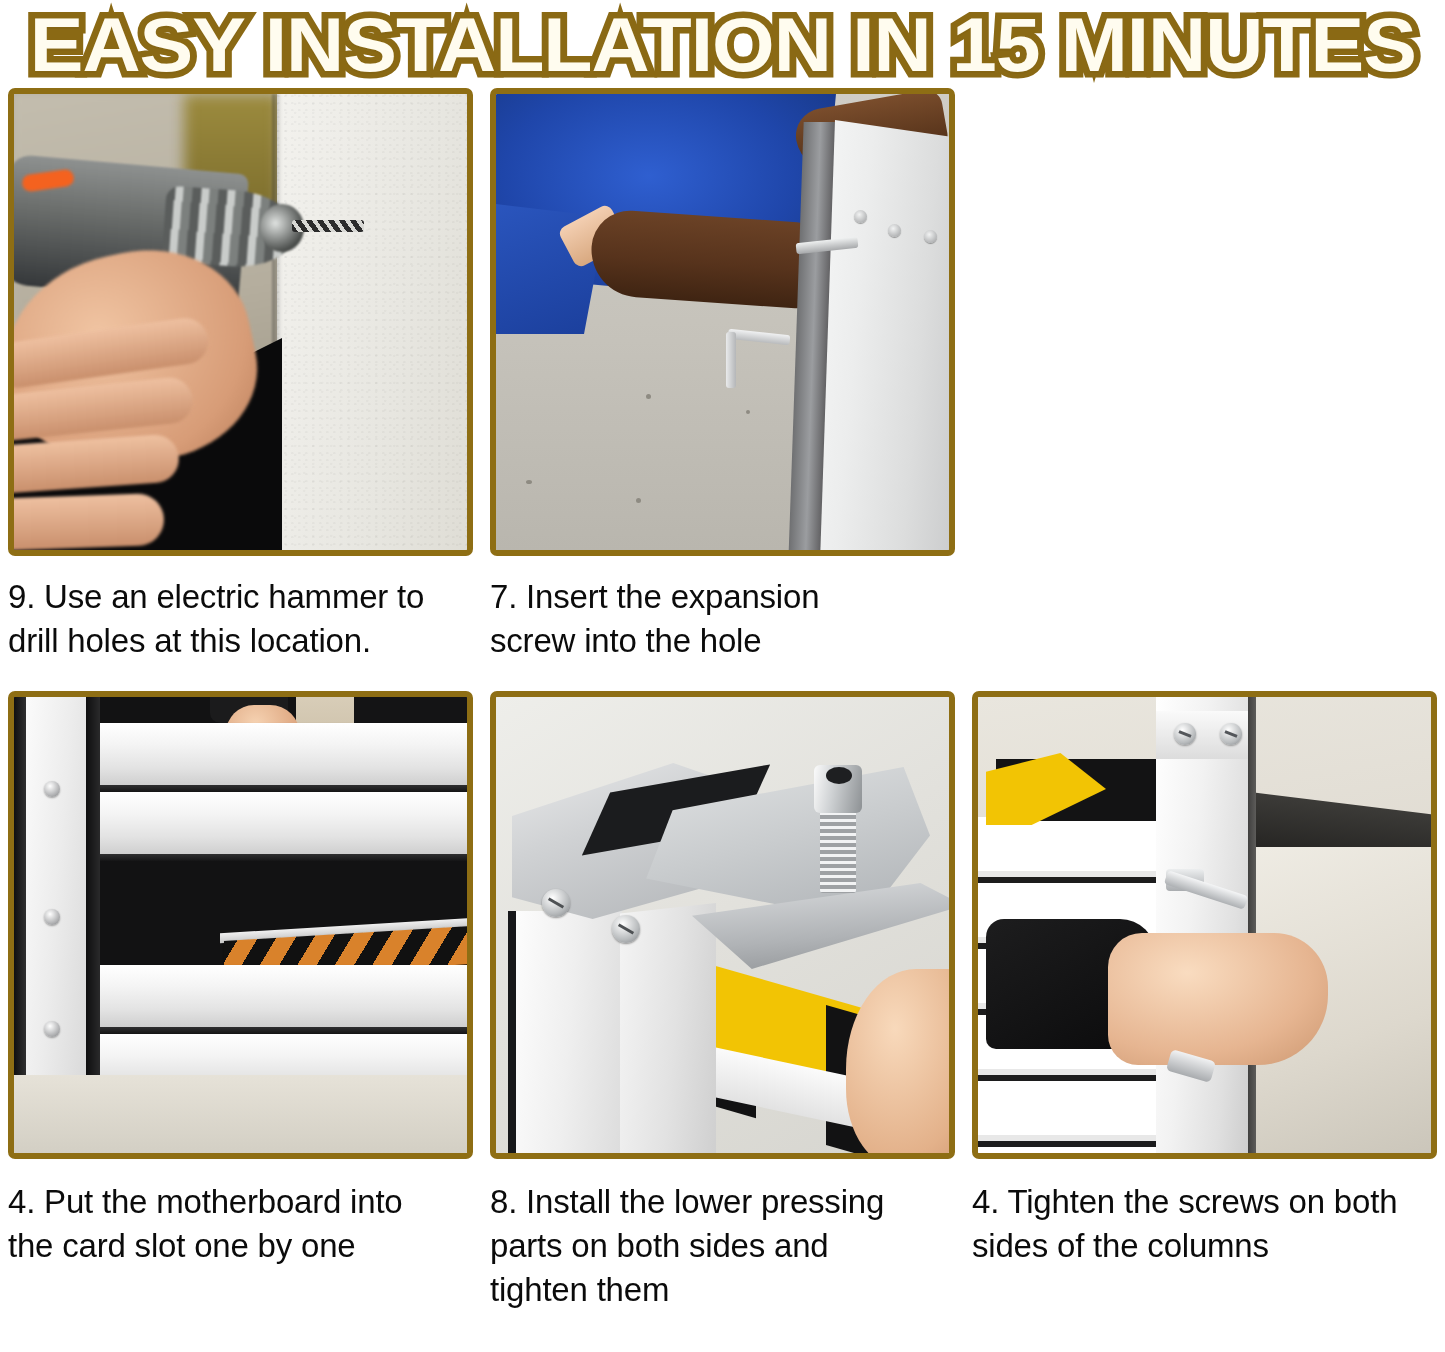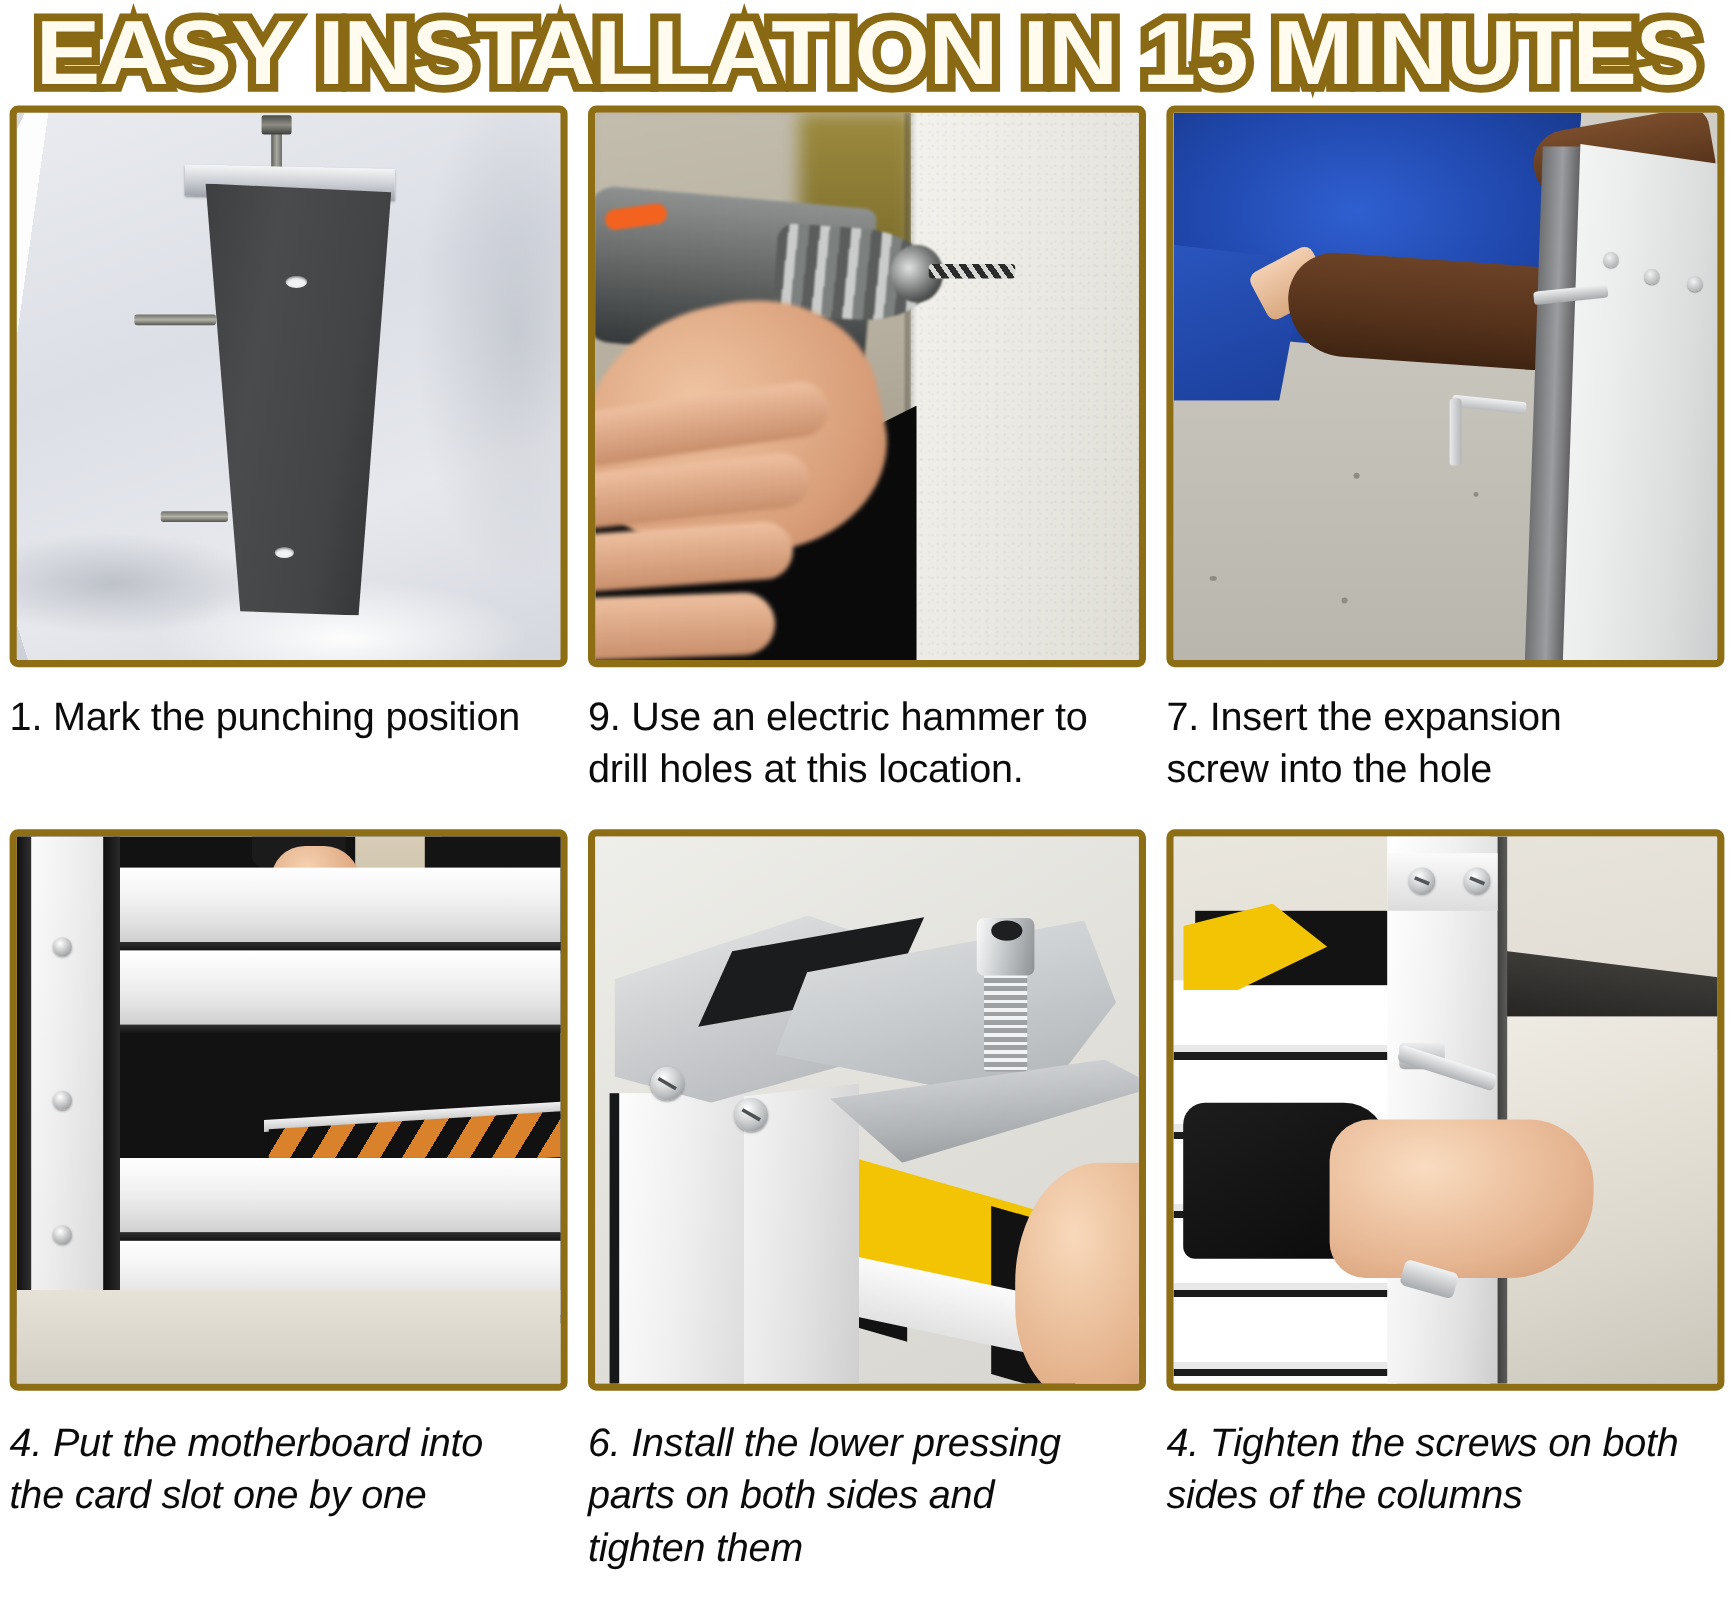--- a/index.html
+++ b/index.html
@@ -76,21 +76,21 @@
     margin-top: 19px;
     font-family: "Liberation Sans", sans-serif;
     font-size: 33px;
     line-height: 44px;
     font-weight: 400;
     color: #0b0b0b;
     letter-spacing: -0.2px;
     white-space: pre-line;
     padding-right: 4px;
   }
-  .row2-captions .caption { margin-top: 21px; font-style: italic; }
+  .row2-captions .caption { margin-top: 21px; }
   .row-spacer { height: 28px; }
 
   
   .p1-bg {
     position: absolute; inset: 0;
     background:
       linear-gradient(115deg, rgba(170,175,185,.45) 0 6px, rgba(0,0,0,0) 6px 40px),
       linear-gradient(72deg, rgba(160,166,178,.35) 0 9px, rgba(0,0,0,0) 9px 58px),
       linear-gradient(98deg, rgba(255,255,255,.9) 0 26px, rgba(0,0,0,0) 26px 70px),
       linear-gradient(160deg,#e9ebef 0%, #dcdfe6 40%, #e6e8ed 70%, #d4d7de 100%);
@@ -509,36 +509,20 @@
 <body>
 
 <div class="title-wrap">
   <div class="title">EASY INSTALLATION IN 15 MINUTES</div>
 </div>
 
 <div class="grid">
 
   <div class="row">
 
-    <div class="cell">
-      <div class="frame">
-        <div class="photo">
-          <div class="p1-bg"></div>
-          <div class="p1-rod"></div>
-          <div class="p1-nut"></div>
-          <div class="p1-plate"></div>
-          <div class="p1-col"></div>
-          <div class="p1-hole1"></div>
-          <div class="p1-hole2"></div>
-          <div class="p1-bolt1"></div>
-          <div class="p1-bolt2"></div>
-        </div>
-      </div>
-      <div class="caption">1. Mark the punching position</div>
-    </div>
 
     <div class="cell">
       <div class="frame">
         <div class="photo">
           <div class="p2-bg"></div>
           <div class="p2-room"></div>
           <div class="p2-blur-obj"></div>
           <div class="p2-wall"></div>
           <div class="p2-wall-edge"></div>
           <div class="p2-dark"></div>
@@ -639,21 +623,21 @@
           <div class="p5-capdark"></div>
           <div class="p5-plate"></div>
           <div class="p5-plate2"></div>
           <div class="p5-boltshaft"></div>
           <div class="p5-bolthead"></div>
           <div class="p5-bolthole"></div>
           <div class="p5-screw" style="left:46px;top:192px;"></div>
           <div class="p5-screw" style="left:116px;top:218px;"></div>
         </div>
       </div>
-      <div class="caption">6. Install the lower pressing
+      <div class="caption">8. Install the lower pressing
 parts on both sides and
 tighten them</div>
     </div>
 
     <div class="cell">
       <div class="frame">
         <div class="photo">
           <div class="p6-bg"></div>
           <div class="p6-wallband"></div>
           <div class="p6-floor"></div>

